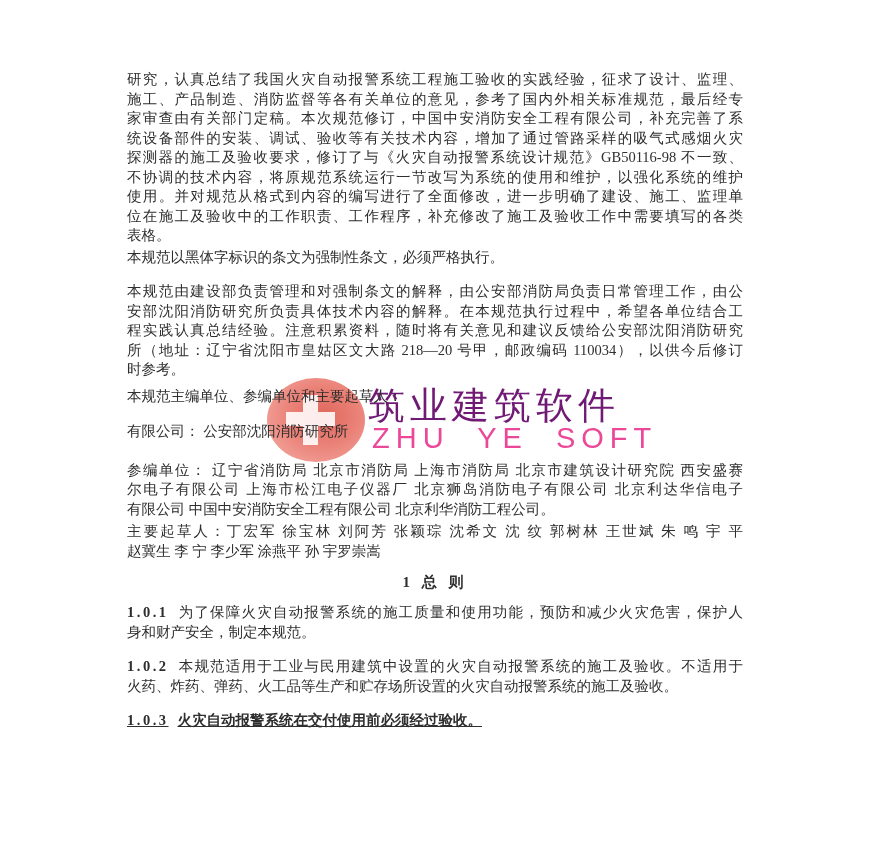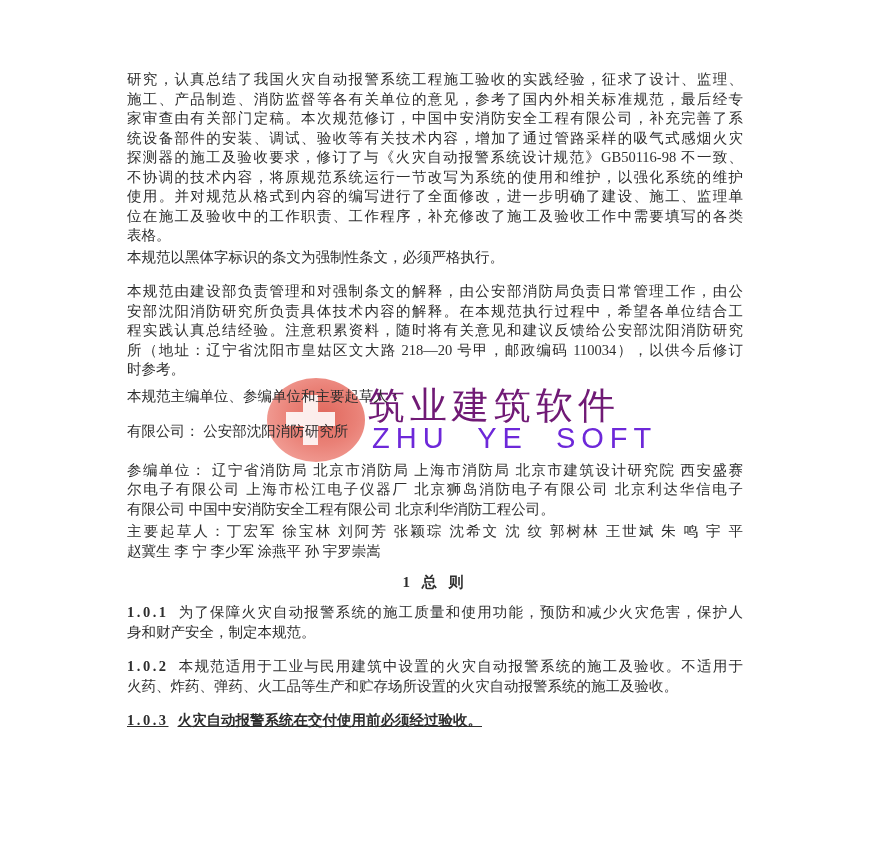--- a/index.html
+++ b/index.html
@@ -15,21 +15,21 @@
   .wm-cn {
     position:absolute; left:368px; top:381px;
     font-family:"Liberation Sans","DejaVu Sans",sans-serif;
     font-size:37px; letter-spacing:5px; color:#701a75;
     white-space:nowrap; font-weight:400;
   }
   .wm-en {
     position:absolute; left:372px; top:422px;
     font-family:"Liberation Sans","DejaVu Sans",sans-serif;
     font-size:29px; letter-spacing:6px; word-spacing:14px;
-    color:#6d28d9; white-space:nowrap; font-weight:400;
+    color:#ec4899; white-space:nowrap; font-weight:400;
   }
   
   .content {
     position:absolute; left:127px; top:70px; width:616px; z-index:2;
     font-size:14.5px; line-height:19.5px; color:#2e2e2e;
   }
   .line { text-align:justify; text-align-last:justify; }
   .line.last { text-align-last:left; }
   .block.b1  { margin-top:2px;  }
   .block.b2  { margin-top:15px; }

